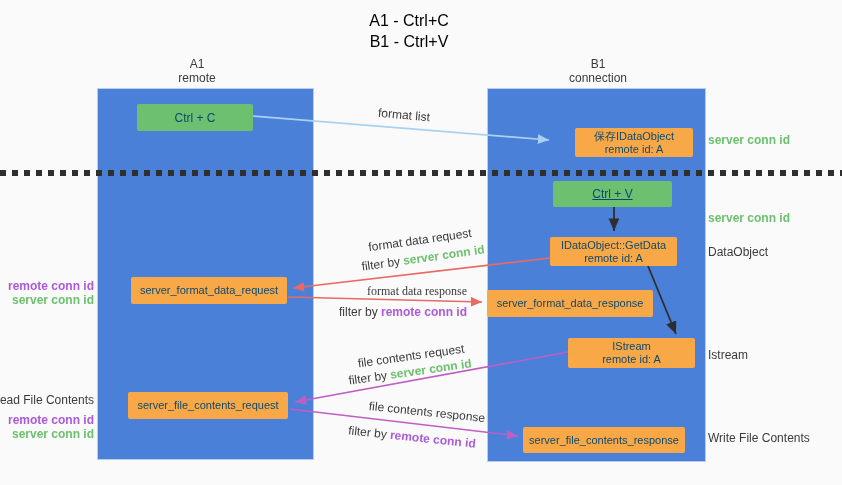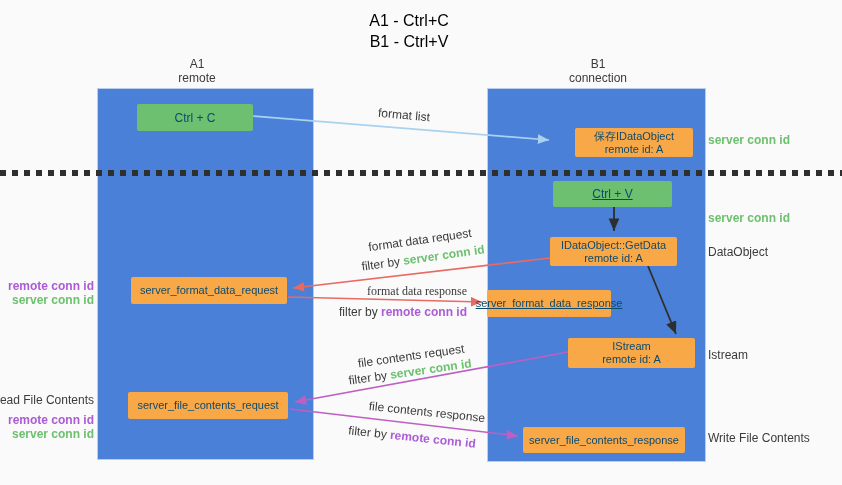--- a/index.html
+++ b/index.html
@@ -107,21 +107,21 @@
 
   <div class="abs node orange" style="left:550px;top:237px;width:127px;height:29px;">
     <span>IDataObject::GetData</span>
     <span>remote id: A</span>
   </div>
 
   <div class="abs node orange" style="left:131px;top:277px;width:156px;height:27px;">
     <span>server_format_data_request</span>
   </div>
 
-  <div class="abs node orange" style="left:487px;top:290px;width:124px;height:27px;text-decoration:underline;">
+  <div class="abs node orange" style="left:487px;top:290px;width:166px;height:27px;">
     <span>server_format_data_response</span>
   </div>
 
   <div class="abs node orange" style="left:568px;top:338px;width:127px;height:30px;">
     <span>IStream</span>
     <span>remote id: A</span>
   </div>
 
   <div class="abs node orange" style="left:523px;top:427px;width:162px;height:26px;">
     <span>server_file_contents_response</span>

